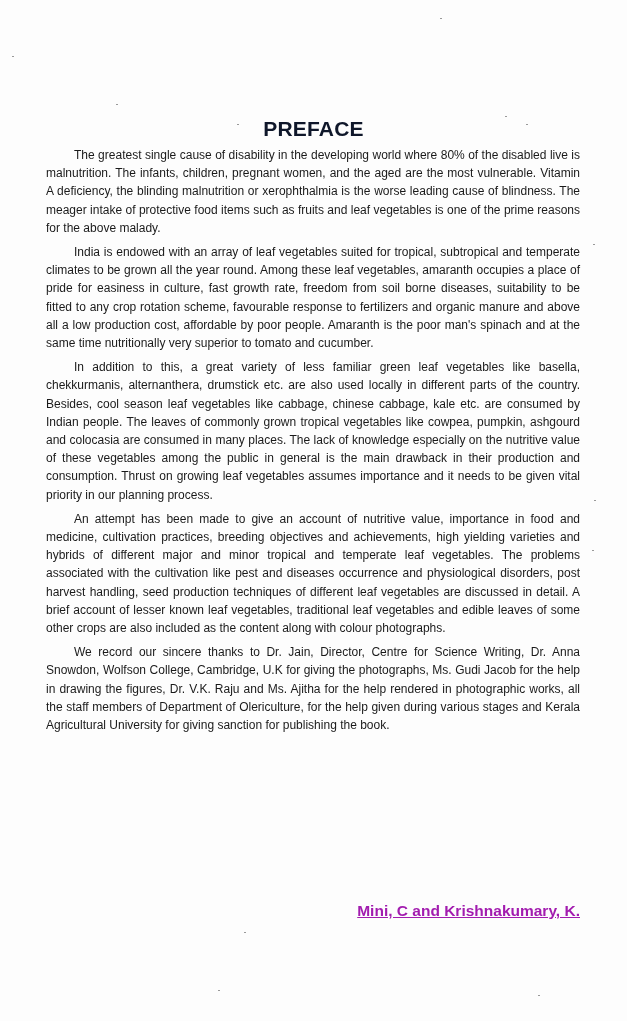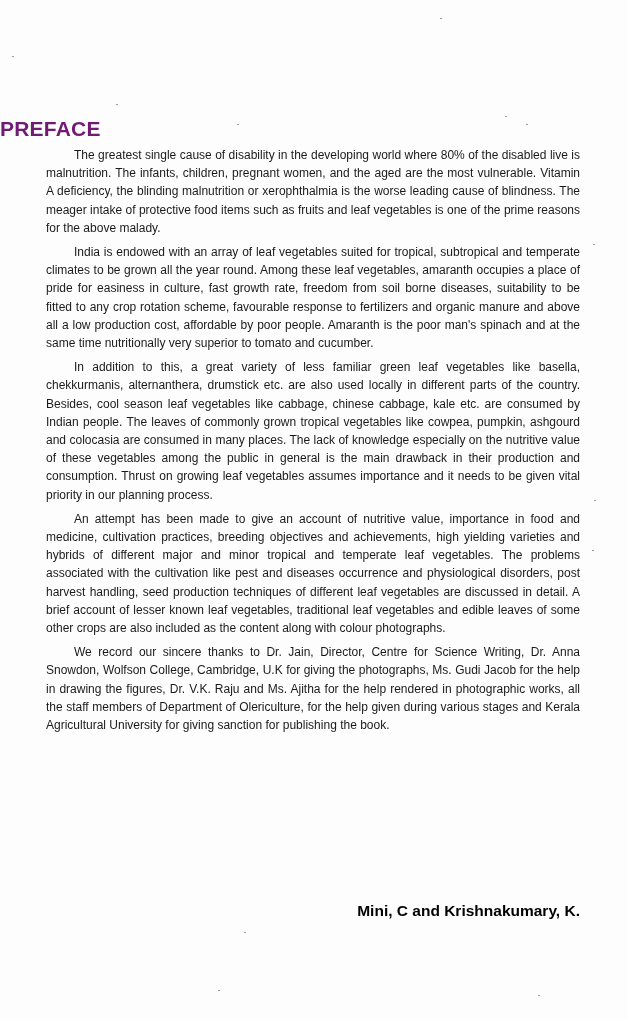--- a/index.html
+++ b/index.html
@@ -1,30 +1,30 @@
 <!DOCTYPE html>
 <html><head>
 <meta charset="utf-8">
 <style>
   html, body { margin: 0; padding: 0; background: #ffffff; }
   body { width: 627px; height: 1021px; position: relative; overflow: hidden; }
   .page { position: absolute; left: 0; top: 0; width: 627px; height: 1021px; background: #fdfdfd; }
   .title {
-    position: absolute; left: 0; width: 627px; top: 117px; 
-    font-family: "Liberation Sans", sans-serif; font-weight: bold; font-size: 21px; color: #701a75;
+    position: absolute; left: 0; width: 627px; top: 117px; text-align: center;
+    font-family: "Liberation Sans", sans-serif; font-weight: bold; font-size: 21px; color: #0f172a;
     letter-spacing: 0.2px;
   }
   .body {
     position: absolute; left: 46px; width: 534px; top: 146px;
     font-family: "Liberation Sans", sans-serif; font-size: 12px; line-height: 18.2px; color: #1a1a1a;
   }
   .para { margin: 0 0 6px 0; text-align: justify; text-indent: 28px; }
   .sign {
     position: absolute; left: 300px; width: 280px; top: 902px; text-align: right;
-    font-family: "Liberation Sans", sans-serif; font-weight: bold; font-size: 15.5px; color: #000000;
+    font-family: "Liberation Sans", sans-serif; font-weight: bold; font-size: 15.5px; color: #a21caf; text-decoration: underline;
   }
   .speck { position: absolute; width: 2px; height: 1px; background: #999; }
 </style>
 </head>
 <body>
 
 <div class="page">
   <div class="speck" style="left:12px;top:56px;"></div>
   <div class="speck" style="left:116px;top:104px;"></div>
   <div class="speck" style="left:237px;top:124px;"></div>

